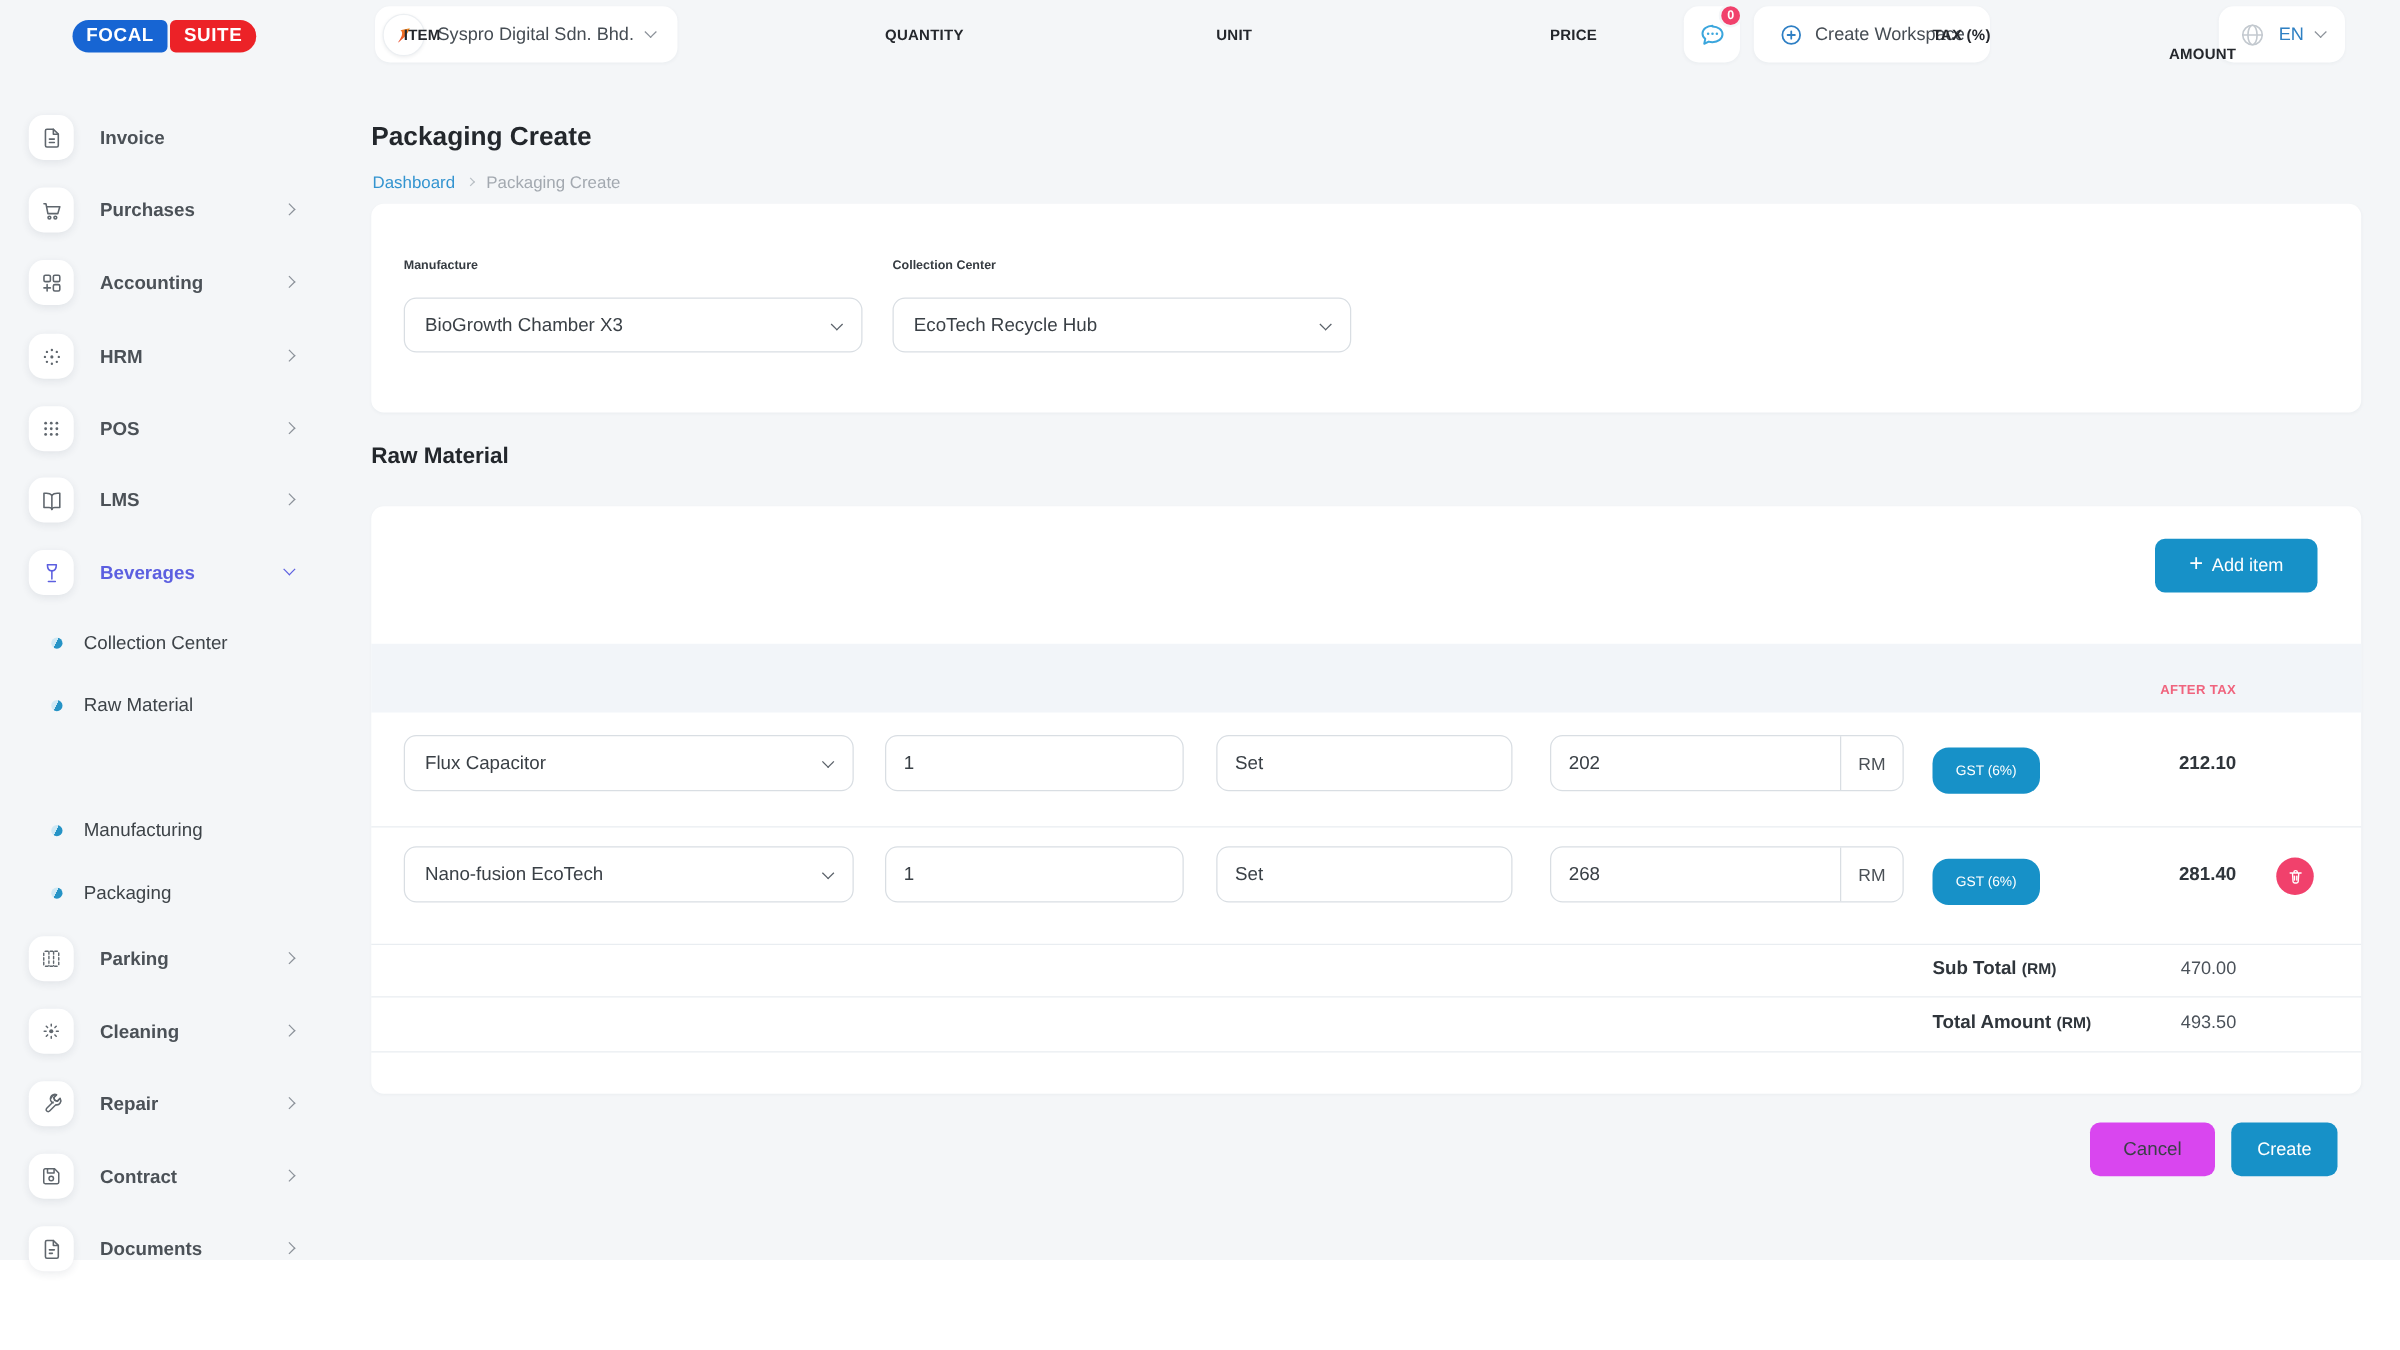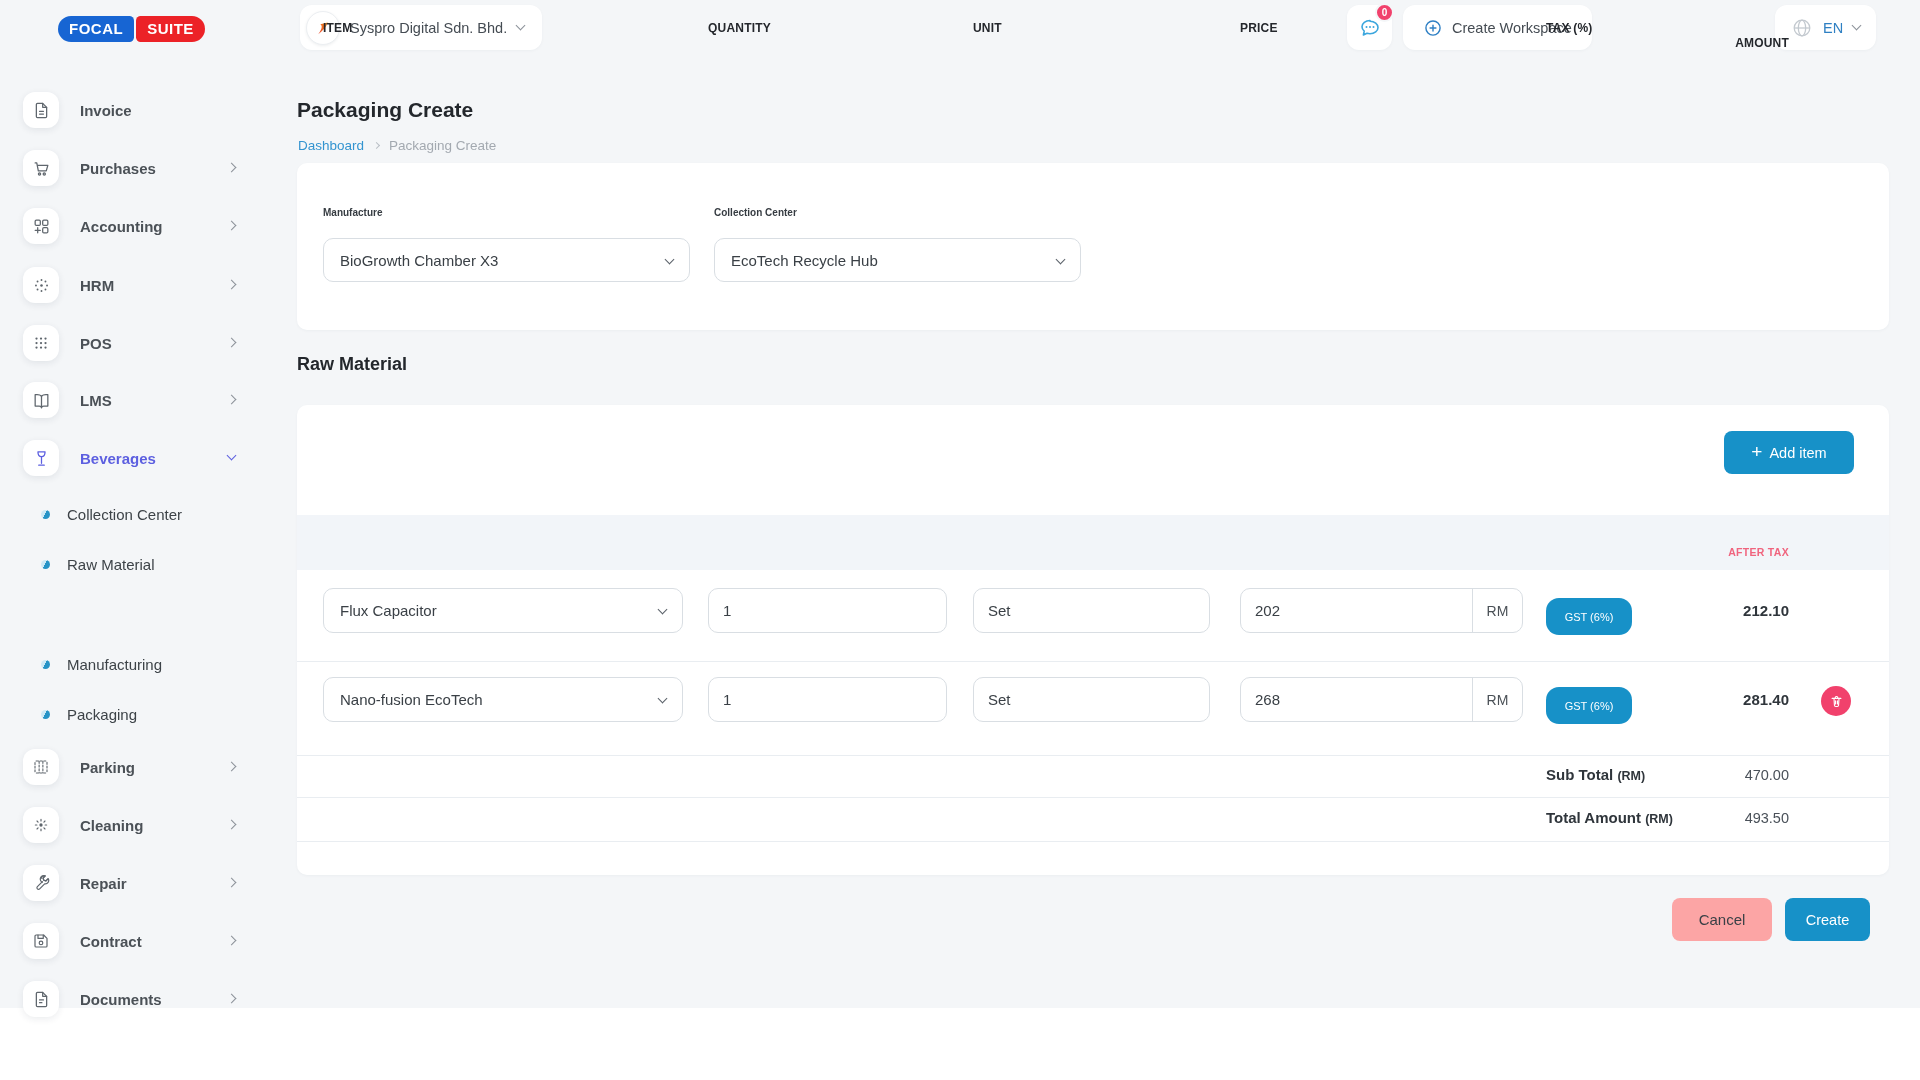--- a/index.html
+++ b/index.html
@@ -56,21 +56,21 @@
   .select .chv { position:absolute; right:16px; top:17px; border-color:#5a6169; }
   .inp { position:absolute; height:45px; background:#fff; border:1px solid #d9dee3; border-radius:10px;
          padding:0 14px; font-size:15px; color:#3a4046; font-family:inherit; outline:none; }
   .price-group { position:absolute; height:45px; background:#fff; border:1px solid #d9dee3; border-radius:10px; display:flex; }
   .price-group input { flex:1; border:none; outline:none; background:transparent; padding:0 14px; font-size:15px; color:#3a4046; font-family:inherit; min-width:0; }
   .price-suffix { width:50px; border-left:1px solid #d9dee3; display:flex; align-items:center; justify-content:center;
                   font-size:14px; color:#4a5056; }
 
   .btn-primary { position:absolute; background:#1791c8; color:#fff; border:none; border-radius:8px;
                  font-size:14.5px; font-family:inherit; cursor:pointer; display:flex; align-items:center; justify-content:center; gap:7px; }
-  .btn-light { position:absolute; background:#fca5a5; color:#3a4046; border:none; border-radius:8px;
+  .btn-light { position:absolute; background:#d946ef; color:#3a4046; border:none; border-radius:8px;
                font-size:15px; font-family:inherit; cursor:pointer; display:flex; align-items:center; justify-content:center; }
   .plus-glyph { font-size:19px; font-weight:normal; line-height:1; margin-top:-2px; }
 
   .thead { position:absolute; left:297px; width:1592px; height:55px; top:515px; background:#f2f5f9; }
   .th { position:absolute; font-size:12px; font-weight:bold; color:#24272c; letter-spacing:.2px; top:21px; }
   .hr-line { position:absolute; left:297px; width:1592px; height:1px; background:#e9edf1; }
 
   .tax-badge { position:absolute; width:86px; height:37px; border-radius:13px; background:#1791c8; color:#fff;
                font-size:11px; display:flex; align-items:center; justify-content:center; }
   .amount-val { position:absolute; right:131px; width:140px; text-align:right; font-size:15px; font-weight:bold; color:#2f353b; }

